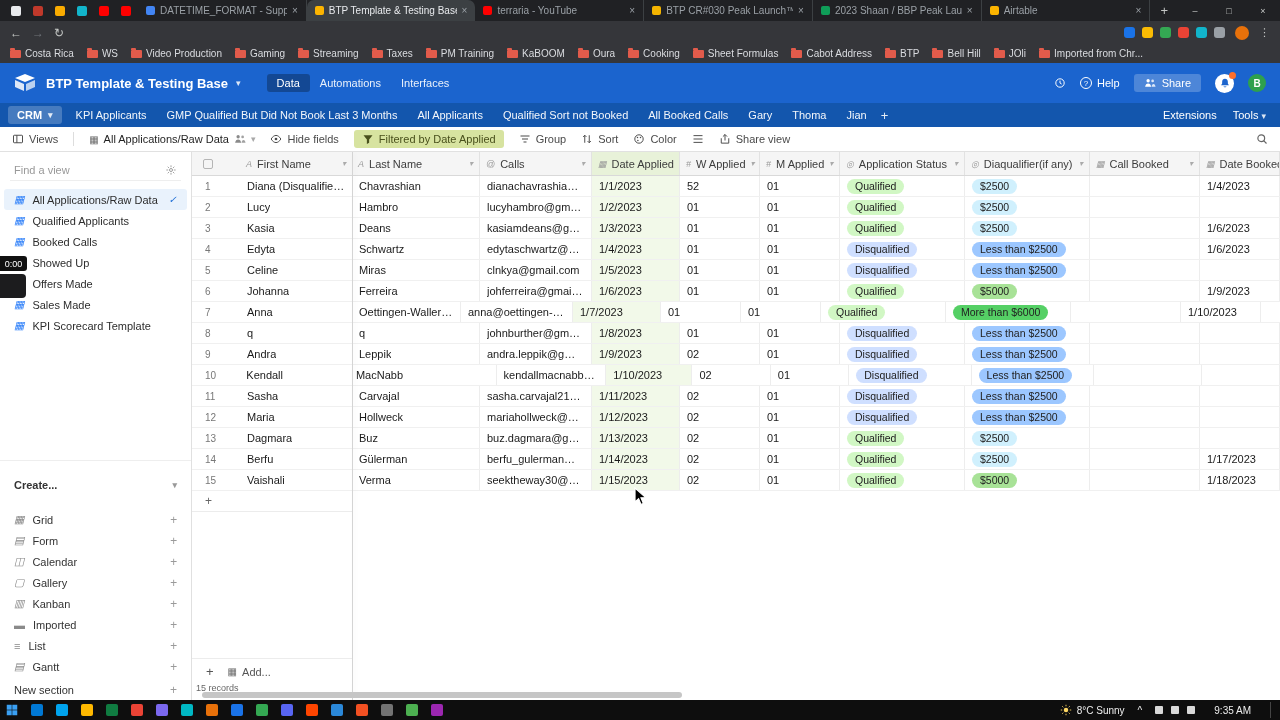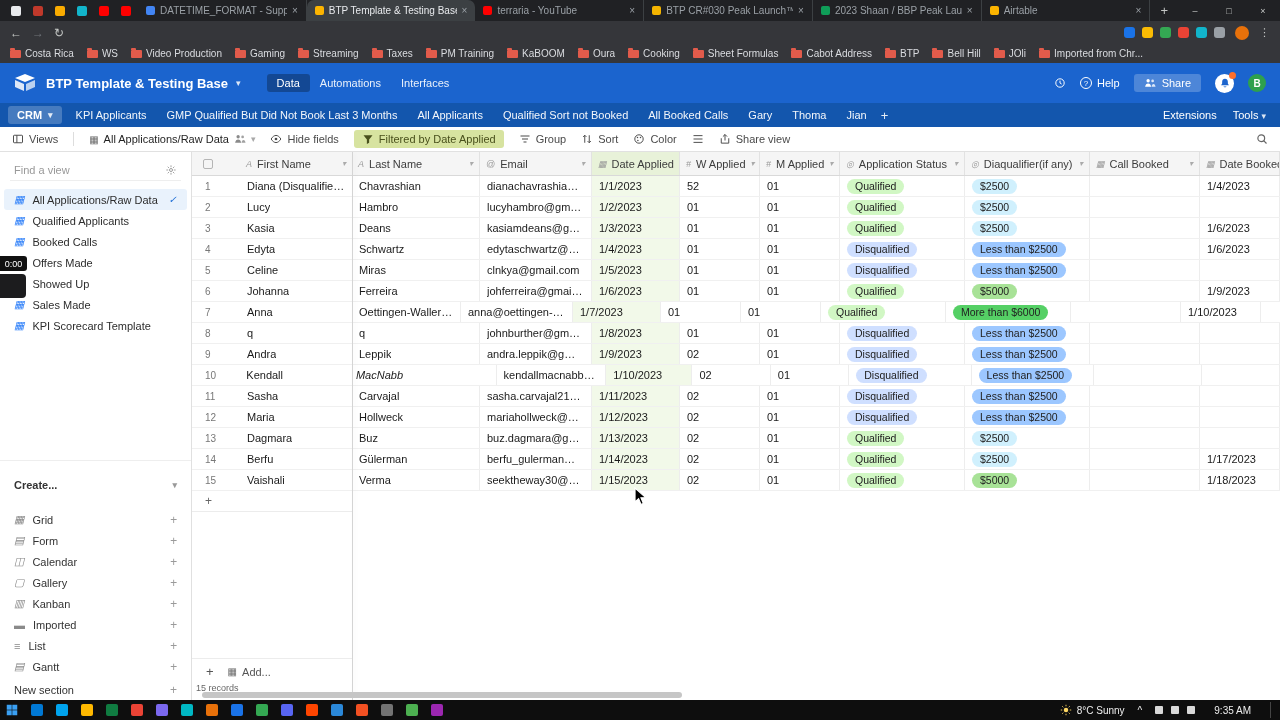--- a/index.html
+++ b/index.html
@@ -493,25 +493,25 @@
       <div class="sview">
         <i class="svi">▦</i>
         <span class="svl">Qualified Applicants</span>
       </div>
       <div class="sview">
         <i class="svi">▦</i>
         <span class="svl">Booked Calls</span>
       </div>
       <div class="sview">
         <i class="svi">▦</i>
-        <span class="svl">Offers Made</span>
+        <span class="svl">Showed Up</span>
       </div>
       <div class="sview">
         <i class="svi">▦</i>
-        <span class="svl">Showed Up</span>
+        <span class="svl">Offers Made</span>
       </div>
       <div class="sview">
         <i class="svi">▦</i>
         <span class="svl">Sales Made</span>
       </div>
       <div class="sview">
         <i class="svi">▦</i>
         <span class="svl">KPI Scorecard Template</span>
       </div>
     </div>
@@ -578,21 +578,21 @@
         <span class="hl-label">First Name</span>
         <i class="hchev">▾</i>
       </div>
       <div class="hcell" style="width: 128px;">
         <i class="fi">A</i>
         <span class="hl-label">Last Name</span>
         <i class="hchev">▾</i>
       </div>
       <div class="hcell" style="width: 112px;">
         <i class="fi">@</i>
-        <span class="hl-label">Email</span>
+        <span class="hl-label">Calls</span>
         <i class="hchev">▾</i>
       </div>
       <div class="hcell hl" style="width: 88px;">
         <i class="fi">▦</i>
         <span class="hl-label">Date Applied</span>
         <i class="hchev">▾</i>
       </div>
       <div class="hcell" style="width: 80px;">
         <i class="fi">#</i>
         <span class="hl-label">W Applied</span>
@@ -913,21 +913,21 @@
         <div class="gcell" style="width: 110px;"></div>
         <div class="gcell" style="width: 80px;"></div>
       </div>
       <div class="grow">
         <div class="gcell nb numcell" style="width: 48px;">
           <span class="ctext">10</span>
         </div>
         <div class="gcell nb" style="width: 112px;">
           <span class="ctext">Kendall</span>
         </div>
-        <div class="gcell" style="width: 151px; font-style: italic;">
+        <div class="gcell" style="width: 151px;">
           <span class="ctext">MacNabb</span>
         </div>
         <div class="gcell" style="width: 112px;">
           <span class="ctext">kendallmacnabb@gmail.com</span>
         </div>
         <div class="gcell hl" style="width: 88px;">
           <span class="ctext">1/10/2023</span>
         </div>
         <div class="gcell" style="width: 80px;">
           <span class="ctext">02</span>

